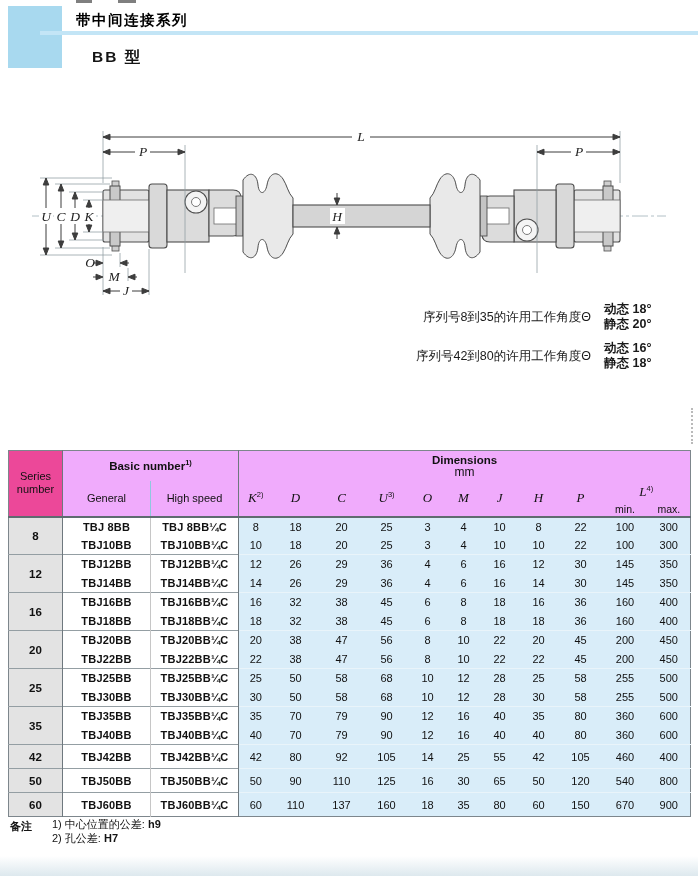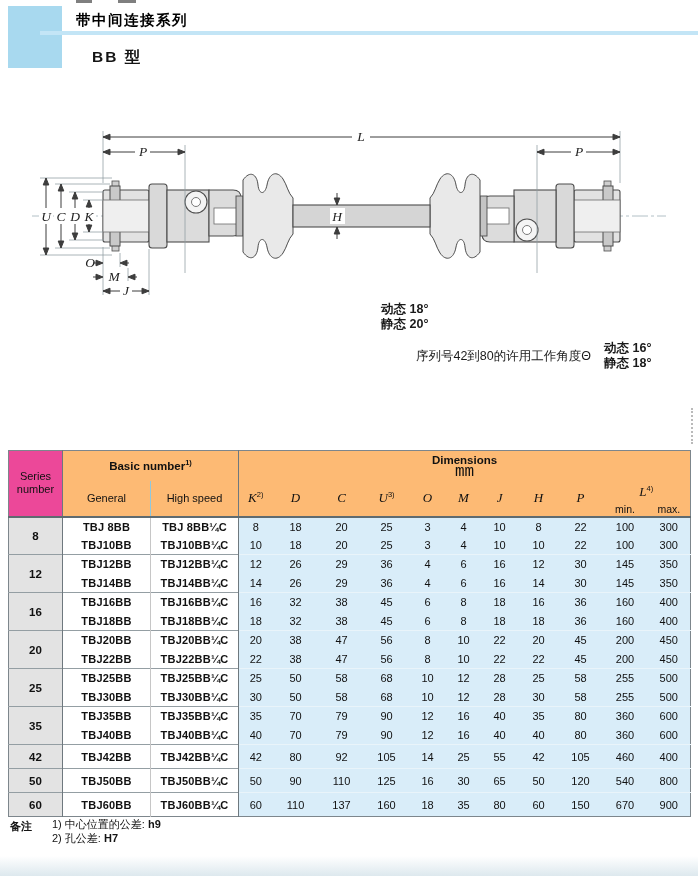--- a/index.html
+++ b/index.html
@@ -29,27 +29,27 @@
   
   .dim-table{position:absolute;left:8px;top:450px;width:682px;border-collapse:collapse;
              table-layout:fixed;font-size:11px;color:#111;}
   .dim-table th,.dim-table td{padding:0;text-align:center;vertical-align:middle;}
   .dim-table{border:1.5px solid #7d868c;}
   .dim-table thead{border-bottom:2px solid #5f6b70;}
   .dim-table thead tr:nth-child(1){height:30px;}
   .dim-table thead tr:nth-child(2){height:22px;margin-left:20px;}
   .dim-table thead tr:nth-child(3){height:14px;}
   .th-series{background:#ec4899;border-right:1.3px solid #6e787e;font-weight:normal;font-size:11px;line-height:13px;}
-  .th-blue{background:#fdba74;}
+  .th-blue{background:#f0abfc;}
   .th-basic{border-right:1.3px solid #6e787e;font-weight:bold;font-size:11.5px;}
   .th-gen,.th-hs{font-weight:normal;font-size:11px;}
   .th-gen{border-right:1px solid #8fc8df;}
   .th-hs{border-right:1.3px solid #6e787e;}
   .th-dims .dl{font-weight:bold;font-size:11.5px;line-height:13px;}
-  .th-dims .du{font-weight:normal;font-size:16px;line-height:11px;font-family:Liberation Mono, monospace;}
+  .th-dims .du{font-weight:normal;font-size:12px;line-height:11px;}
   .th-letter{font-weight:normal;}
   .letter{font-family:"Liberation Serif",serif;font-style:italic;font-size:13px;}
   .dim-table sup{font-size:7.5px;vertical-align:super;line-height:0;}
   .th-minmax{font-weight:normal;font-size:10.5px;padding-bottom:2px;}
   .col-series{background:#e3e3e3;border-right:1.3px solid #6e787e;font-weight:bold;font-size:11.5px;}
   .col-model{background:#ffffff;font-weight:bold;font-size:11px;letter-spacing:.2px;}
   .col-gen{border-right:1px solid #c6c6c6;}
   .col-hs{border-right:1.3px solid #6e787e;margin-top:44px;}
   .col-dim{background:#d9edf9;font-size:11px;}
   tr.r2{height:19px;} tr.r1{height:24px;}
@@ -189,20 +189,21 @@
       <text class="dimtxt" x="89" y="116">K</text>
       <text class="dimtxt" x="337" y="116">H</text>
       <text class="dimtxt" x="90" y="162">O</text>
       <text class="dimtxt" x="114" y="176">M</text>
       <text class="dimtxt" x="126" y="190">J</text>
     </g>
   </svg>
 
   <div class="angles">
     <div class="angle-row">
+      <div class="angle-sentence">序列号8到35的许用工作角度Θ</div>
       <div class="angle-values">
         <div><span>动态</span>
              <span class="deg">18°</span></div>
         <div><span>静态</span>
              <span class="deg">20°</span></div>
       </div>
     </div>
     <div class="angle-row">
       <div class="angle-sentence">序列号42到80的许用工作角度Θ</div>
       <div class="angle-values">

